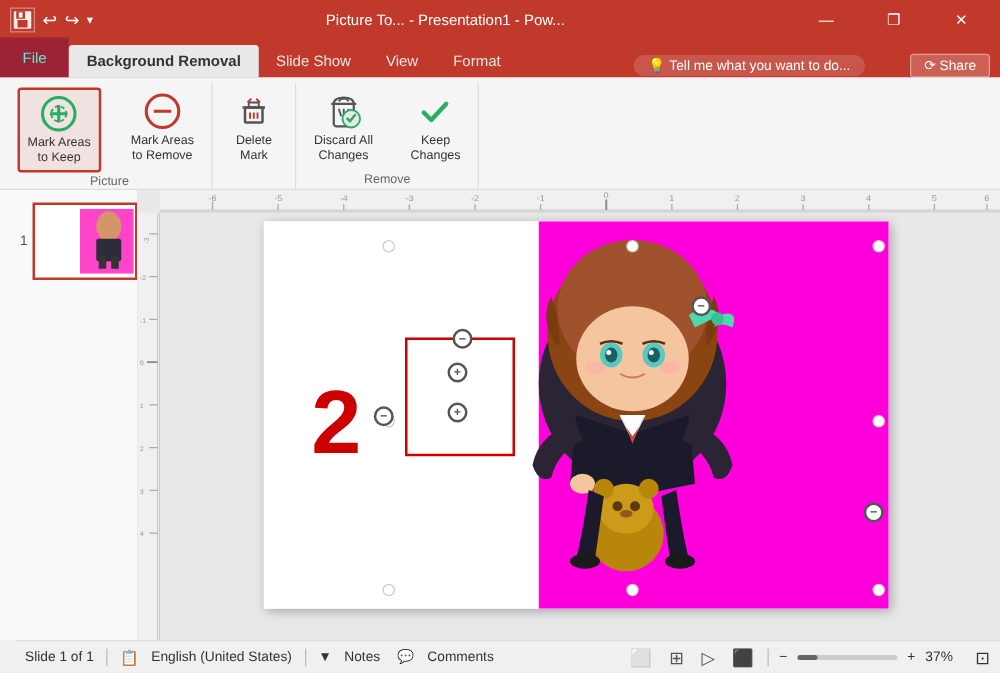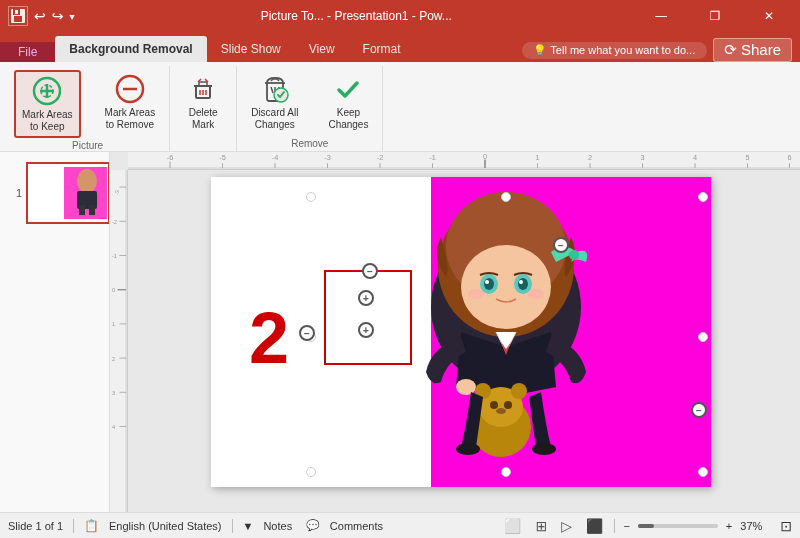--- a/index.html
+++ b/index.html
@@ -39,26 +39,26 @@
       cursor: pointer;
       border-radius: 3px 3px 0 0;
     }
     .tab.active {
       background: #e8e8e8;
       color: #333;
       font-weight: 600;
     }
     .tab-file {
       background: #9b2335;
-      height: 20px;
+      height: 32px;
       padding: 0 18px;
       display: flex;
       align-items: center;
       font-size: 12px;
-      color: #f0abfc;
+      color: #5eead4;
       cursor: pointer;
     }
     .ribbon-right {
       margin-left: auto;
       display: flex;
       align-items: center;
       padding-right: 8px;
       gap: 6px;
     }
     .tell-me {
@@ -71,26 +71,27 @@
       display: flex;
       align-items: center;
       gap: 4px;
       cursor: pointer;
     }
     .share-btn {
       background: rgba(255,255,255,0.2);
       border: 1px solid rgba(255,255,255,0.4);
       border-radius: 3px;
       padding: 2px 10px;
-      font-size: 15px;
+      font-size: 11px;
       color: white;
       cursor: pointer;
       display: flex;
       align-items: center;
       gap: 3px;
+      margin-left: 30px;
     }
 
     
     .ribbon-body {
       height: 90px;
       background: #f5f5f5;
       border-bottom: 1px solid #ddd;
       display: flex;
       align-items: stretch;
       padding: 4px 6px 0 6px;
@@ -278,20 +279,21 @@
     .status-bar {
       height: 26px;
       background: #f0f0f0;
       border-top: 1px solid #ddd;
       display: flex;
       align-items: center;
       padding: 0 8px;
       font-size: 11px;
       color: #333;
       gap: 10px;
+      margin-left: 12px;
     }
     .status-bar-right {
       margin-left: auto;
       display: flex;
       align-items: center;
       gap: 8px;
     }
     .status-divider {
       width: 1px;
       height: 14px;

